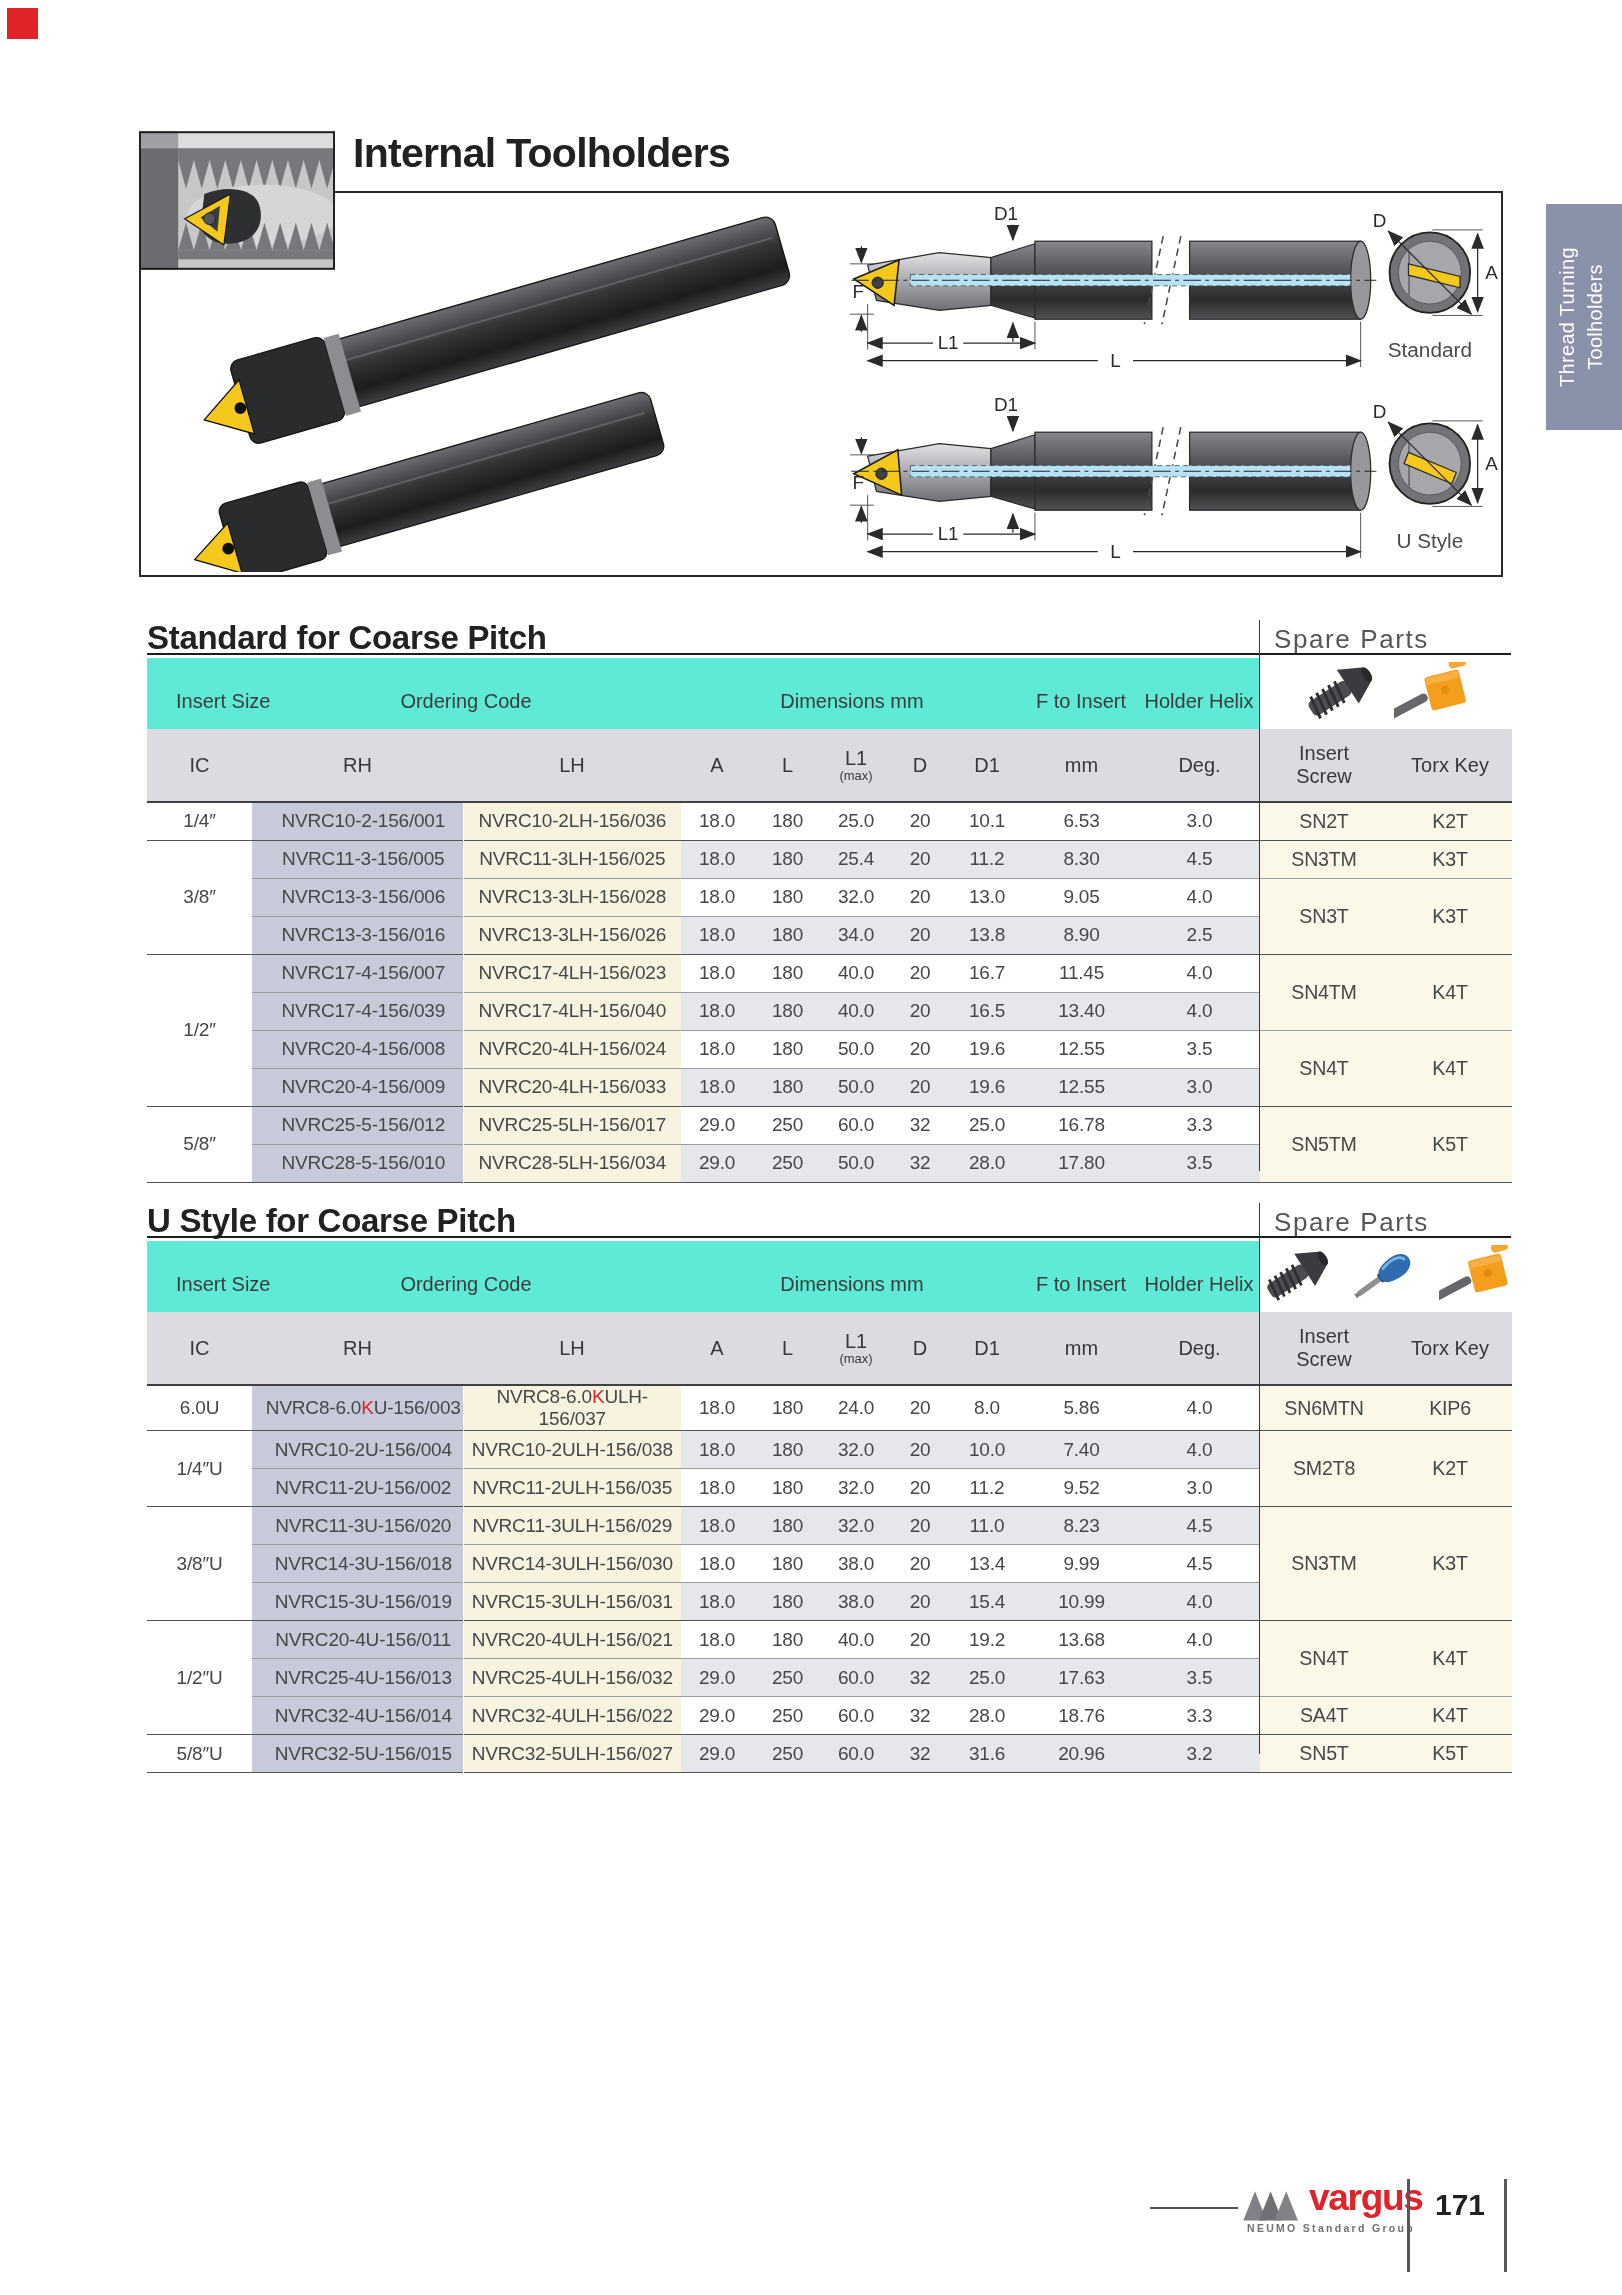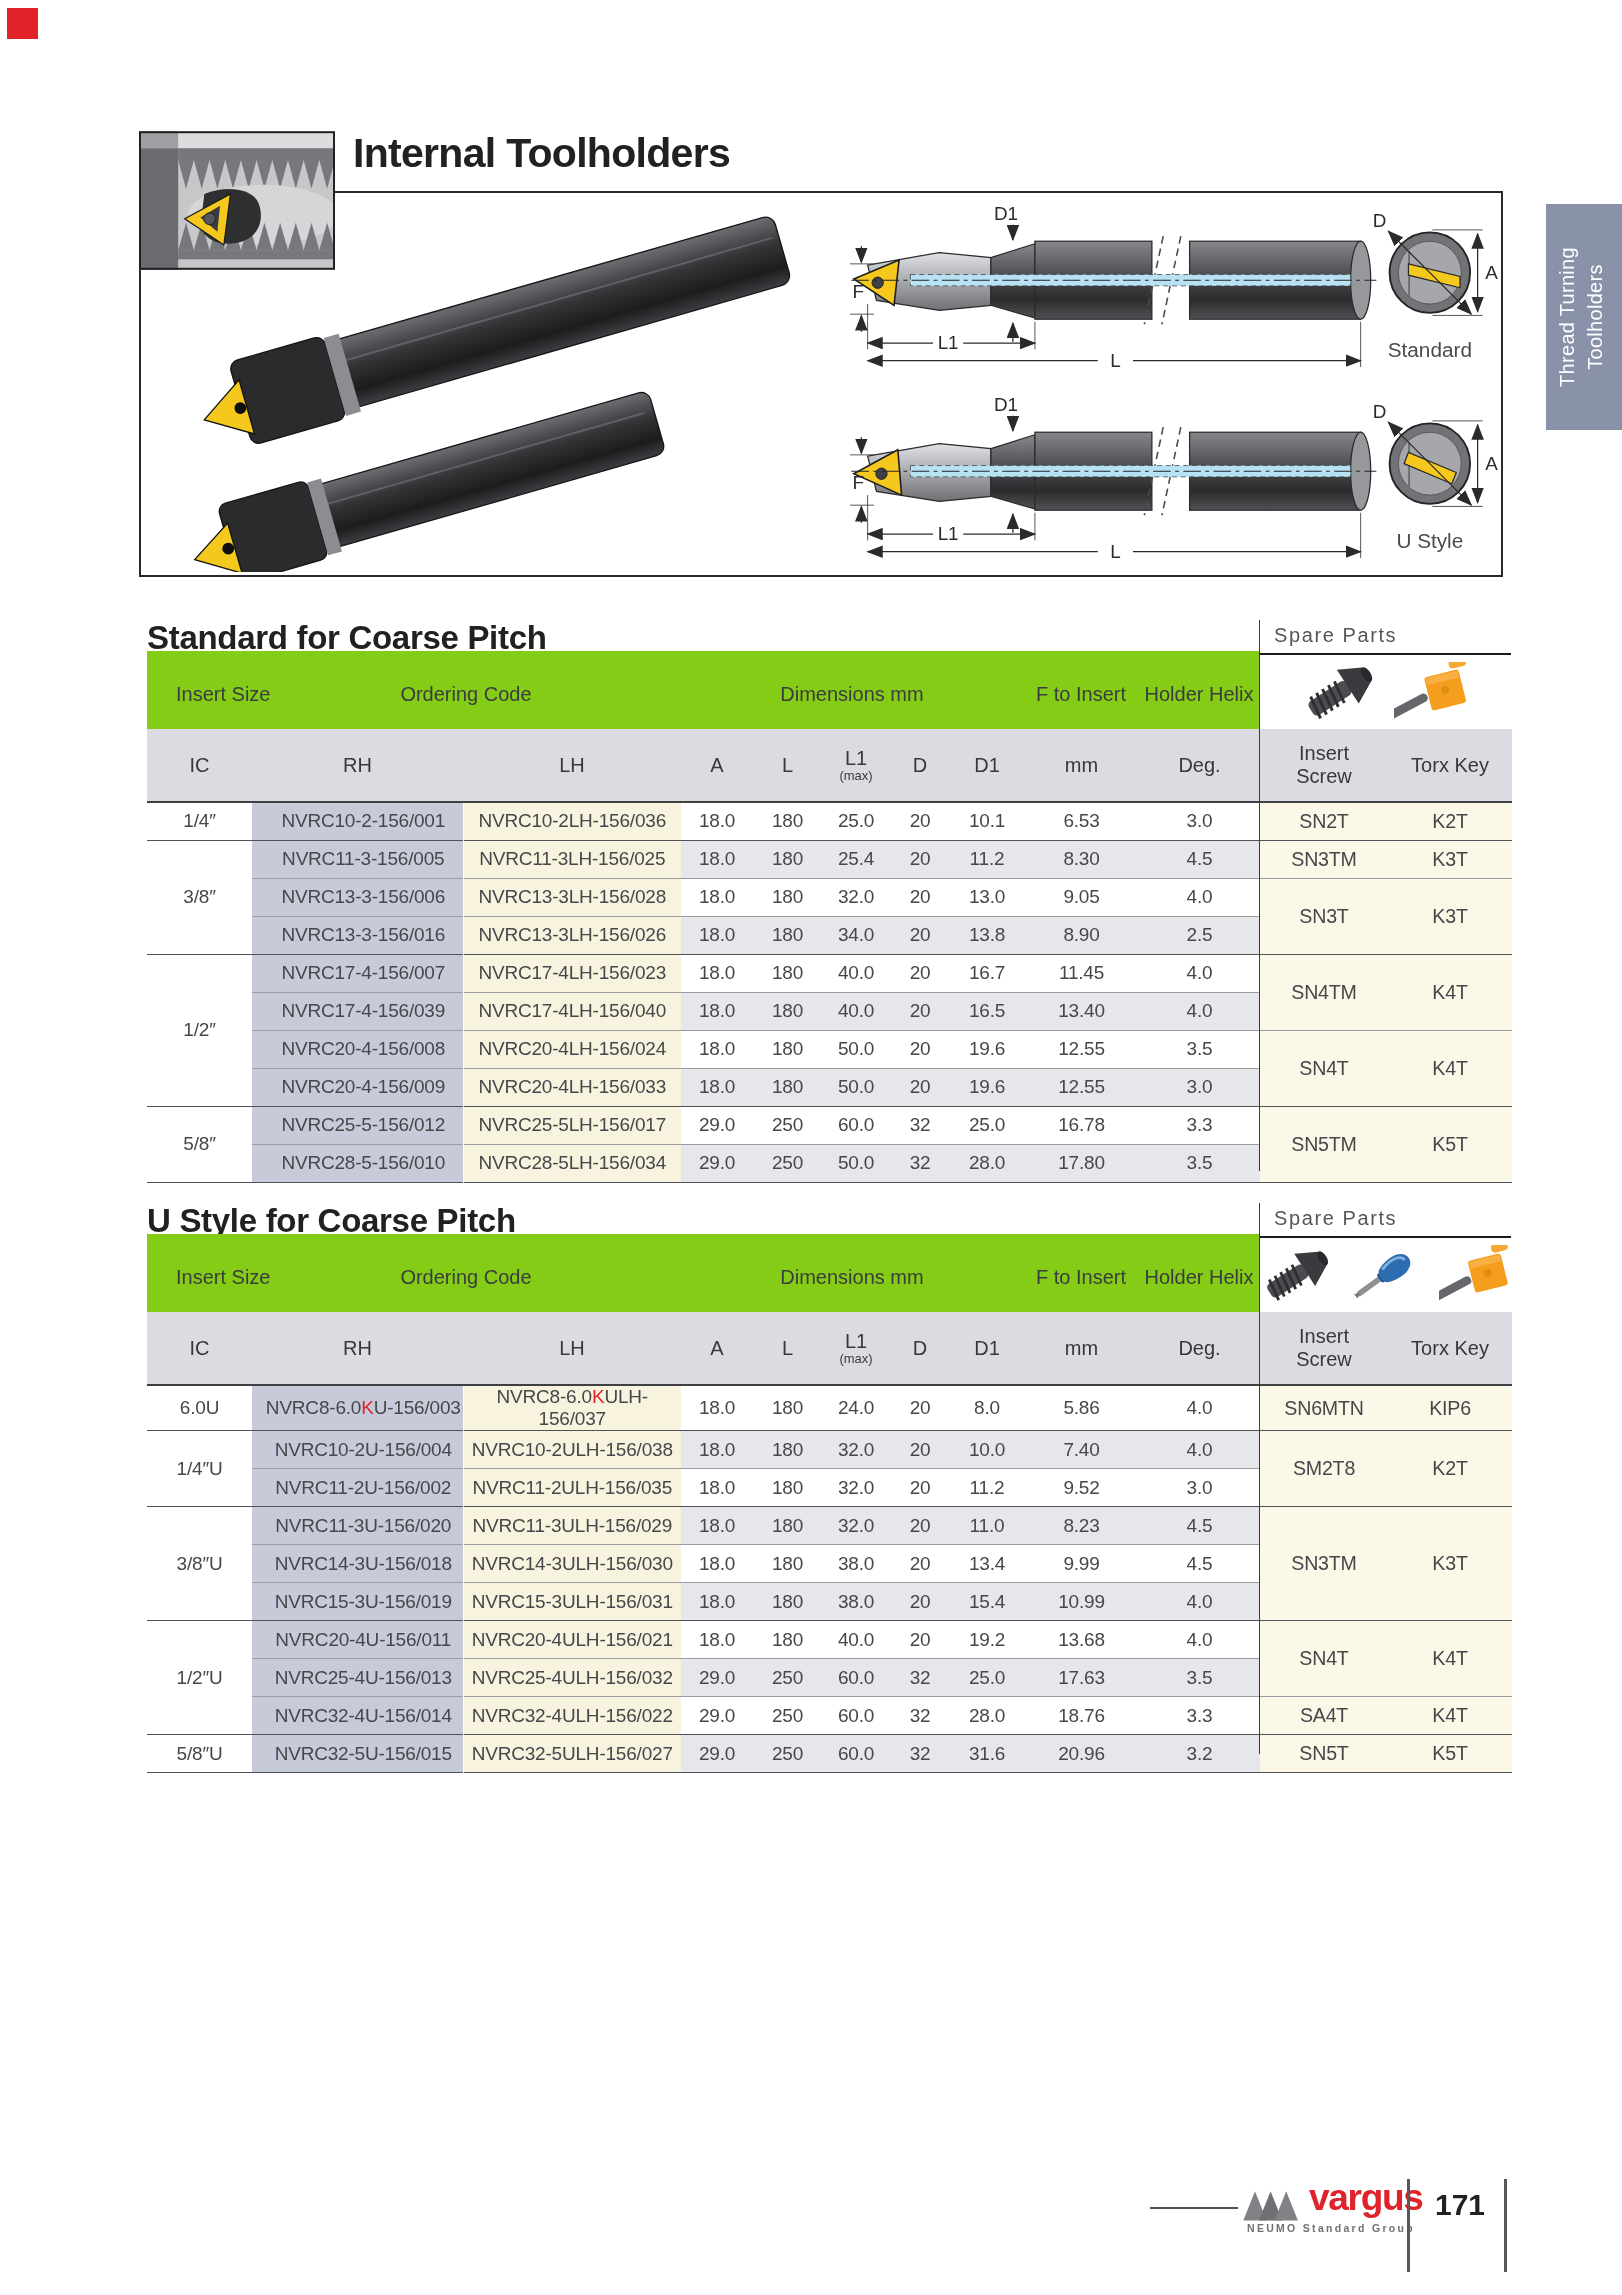--- a/index.html
+++ b/index.html
@@ -28,25 +28,25 @@
   .side-tab{position:absolute;left:1546px;top:204px;width:77px;height:226px;background:#8a92aa;z-index:4;}
   .side-tab .rot{position:absolute;left:50%;top:50%;width:226px;height:63px;
       transform:translate(-50%,-50%) rotate(-90deg);text-align:center;color:#fff;
       font-size:20px;line-height:27.5px;letter-spacing:0.3px;}
 
   
   .section{position:absolute;left:147px;width:1364px;height:551px;}
   #sec1{top:620px;} #sec2{top:1203px;}
   .sec-title{position:absolute;left:0;top:-1.3px;font-size:33px;font-weight:bold;color:#232022;
              letter-spacing:-0.3px;white-space:nowrap;text-align:right;}
-  .spare-title{position:absolute;left:1127px;top:3.9px;font-size:20px;color:#55565a;
+  .spare-title{position:absolute;left:1127px;top:3.9px;font-size:26px;color:#55565a;
                letter-spacing:1.6px;white-space:nowrap;}
   .heavy{position:absolute;left:0;top:33px;width:1364px;height:2px;background:#1c1c1e;}
   .vline{position:absolute;left:1112px;top:0;width:1.3px;height:551px;background:#3a3a3c;z-index:5;}
-  .band1{position:absolute;left:0;top:31px;width:1112px;height:86px;background:#84cc16;}
+  .band1{position:absolute;left:0;top:38px;width:1112px;height:86px;background:#5eead4;}
   .band1 span{position:absolute;top:50%;transform:translateY(-50%);font-size:20px;color:#3b3c3f;white-space:nowrap;}
   .b-insert{left:29px;}
   .b-order{left:319px;transform:translate(-50%,-50%) !important;}
   .b-dims{left:705px;transform:translate(-50%,-50%) !important;}
   .b-fto{left:934px;transform:translate(-50%,-50%) !important;}
   .b-helix{left:1052px;transform:translate(-50%,-50%) !important;}
   .spare-band1{position:absolute;left:1114px;top:35px;width:251px;height:73px;background:#fff;}
   .spare-icons{display:flex;align-items:center;justify-content:center;gap:15.7px;height:100%;}
   .sp-ic{height:59px;}
   .tbl-mount{position:absolute;left:0;top:109px;}

